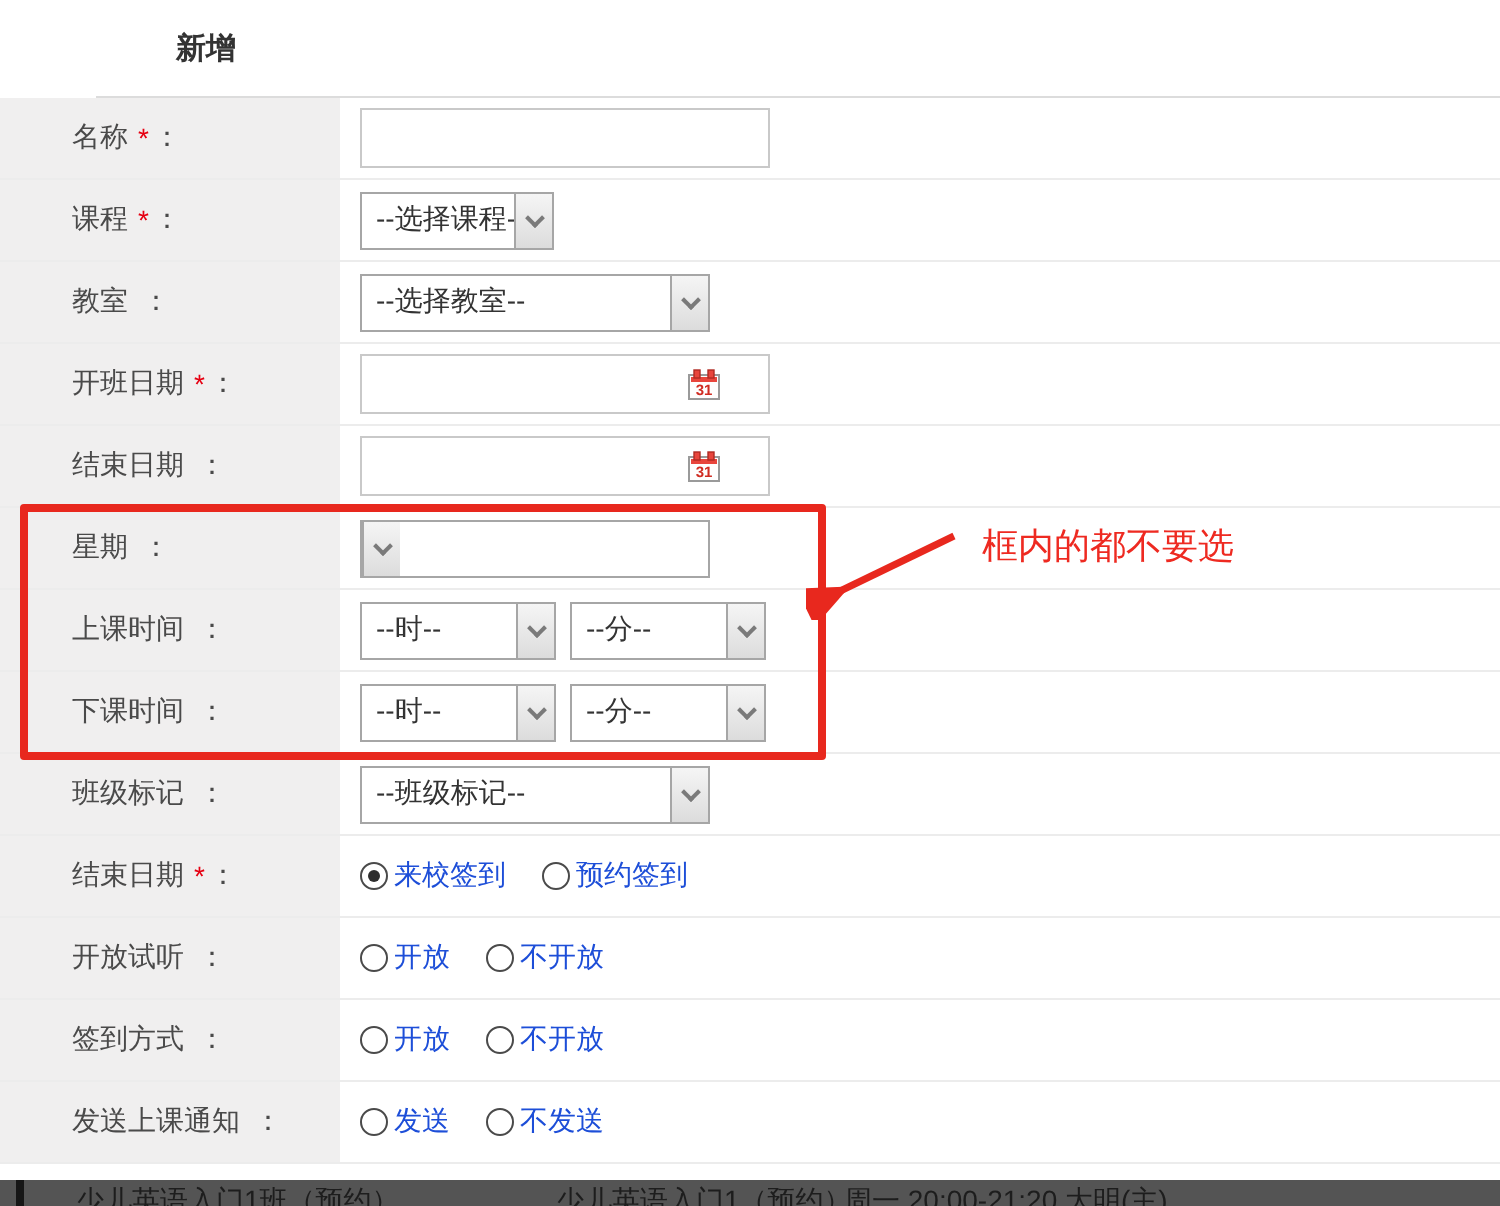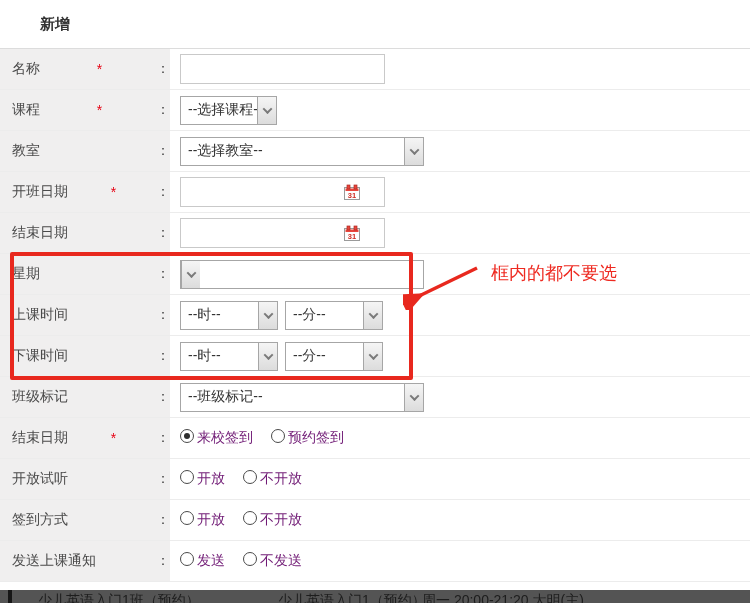--- a/index.html
+++ b/index.html
@@ -2,28 +2,28 @@
 <html><head>
 <meta charset="utf-8">
 <style>
   * { margin:0; padding:0; box-sizing:border-box; }
   html,body { width:750px; height:603px; overflow:hidden; background:#fff;
     font-family:"Liberation Sans","DejaVu Sans",sans-serif; }
   .page { position:relative; width:750px; height:603px; background:#fff; }
 
   
   .hdr { height:49px; display:flex; align-items:center; padding-left:40px;
-         border-bottom:1px solid #dcdcdc; background:#fff; }
+         border-bottom:1px solid #dcdcdc; background:#fff;margin-left:48px; }
   .hdr .title { font-size:15px; font-weight:bold; color:#333; }
 
   
   .form { position:relative; }
   .row { height:41px; display:flex; align-items:stretch; border-bottom:1px solid #ececec; background:#fff; }
   .lbl { width:170px; background:#f0efef; display:flex; align-items:center;
-         padding-left:12px; font-size:14px; color:#4a4a4a; flex-shrink:0;justify-content:space-between; }
+         padding-left:36px; font-size:14px; color:#4a4a4a; flex-shrink:0; }
   .req { color:#e60012; margin:0 2px 0 5px; font-size:14px; }
   .ctl { display:flex; align-items:center; padding-left:10px; flex:1; }
 
   
   .txt { width:205px; height:30px; border:1px solid #c9c9c9; background:#fff;
          font-size:14px; padding:0 6px; outline:none; color:#333; }
 
   
   .date-wrap { position:relative; width:205px; }
   .date-wrap .txt { width:205px; padding-right:26px; }
@@ -31,26 +31,26 @@
 
   
   .sel { height:29px; border:1px solid #a6a6a6; background:#fff; display:flex;
          align-items:center; cursor:default; }
   .sel-text { flex:1; font-size:14px; color:#333; padding-left:7px; white-space:nowrap; overflow:hidden; }
   .sel-btn { width:19px; align-self:stretch; border-left:1px solid #a6a6a6;
              background:linear-gradient(#f5f5f5,#dcdcdc); display:flex;
              align-items:center; justify-content:center; }
   .chev { width:7px; height:7px; border-right:2px solid #7a7a7a; border-bottom:2px solid #7a7a7a;
           transform:rotate(45deg) translate(-1px,-1px); }
-  .w205 { width:244px; }
+  .w205 { width:175px; }
   .w98  { width:98px; }
   .gap7 { margin-right:7px; }
 
   
-  .opt { display:flex; margin-right:18px; cursor:pointer; font-size:14px; color:#701a75; }
+  .opt { display:flex; align-items:center; margin-right:18px; cursor:pointer; font-size:14px; color:#1d4ed8; }
   .radio { width:14px; height:14px; border:1px solid #4a4a4a; border-radius:50%;
            background:#fff; margin-right:3px; position:relative; flex-shrink:0; }
   .radio.checked::after { content:''; position:absolute; left:3px; top:3px;
            width:6px; height:6px; border-radius:50%; background:#2e2e2e; }
 
   
   .red-box { position:absolute; left:10px; top:252px; width:403px; height:128px;
              border:4px solid #e8281e; border-radius:2px; pointer-events:none; }
   .red-note { position:absolute; left:491px; top:261px; font-size:18px;
               color:#ee2a21; pointer-events:none; white-space:nowrap; }

